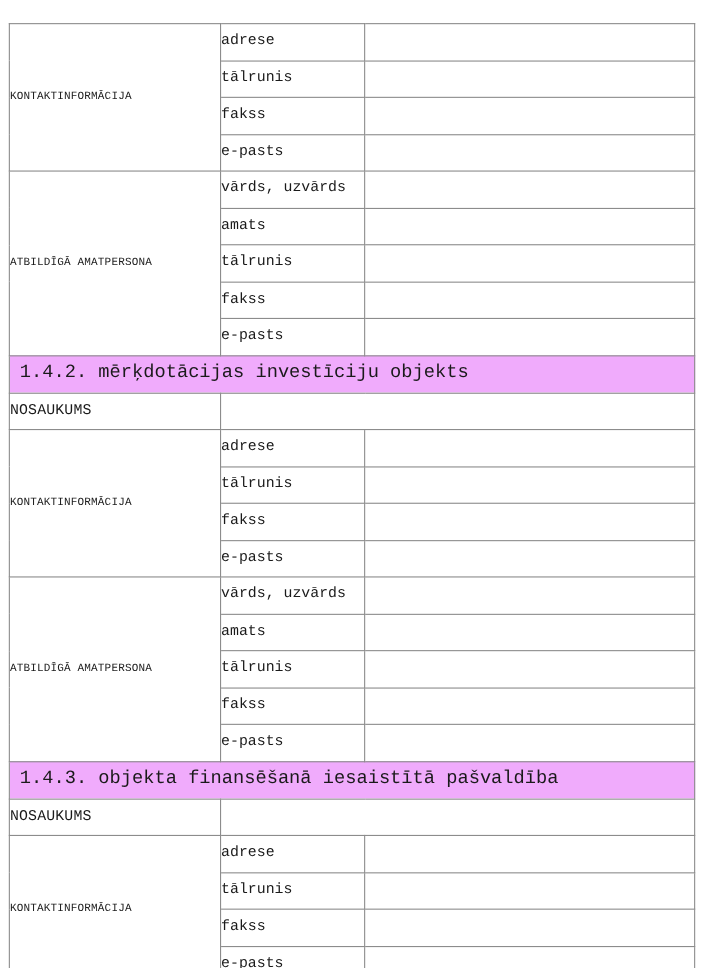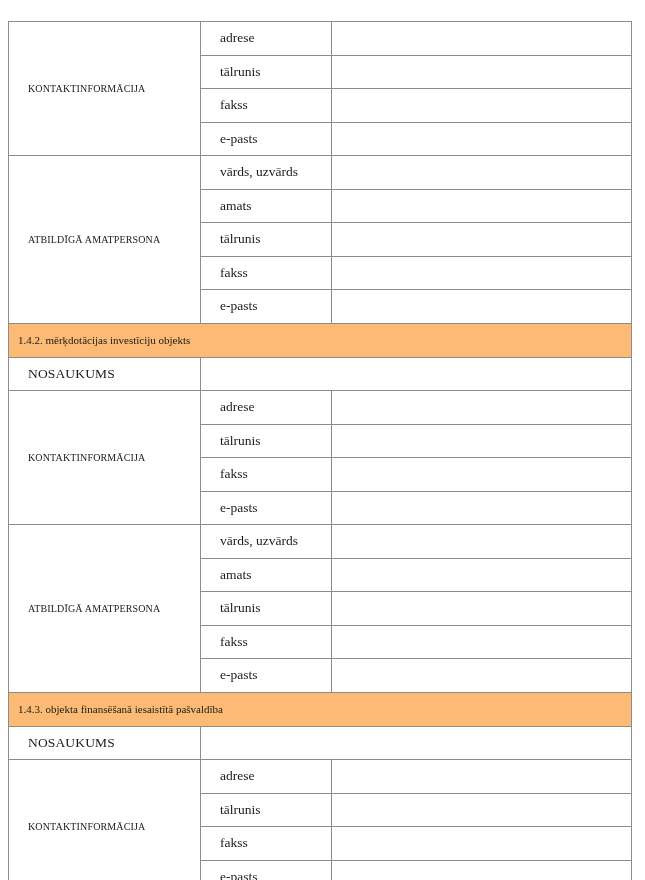--- a/index.html
+++ b/index.html
@@ -27,25 +27,26 @@
     position: absolute;
     left: 8px;
     top: 21px;
     width: 623px;
     border-collapse: collapse;
     table-layout: fixed;
   }
 
   .form-table td {
     border: 1px solid #8c8c8c;
-    padding: 0 19px;
+    padding: 0 0;
     vertical-align: middle;
     height: 32.5px;
     line-height: 1.15;
     background: #ffffff;
+    font-family: Liberation Mono, monospace;
   }
 
   
   col.c1 { width: 192px; }
   col.c2 { width: 131px; }
   col.c3 { width: 300px; }
 
   
   .group-label {
     font-size: 10px;
@@ -60,22 +61,22 @@
     font-size: 13.5px;
   }
 
   
   .fill-cell {
     background: #ffffff;
   }
 
   
   .section-head td {
-    background: #fdba74;
-    font-size: 11px;
+    background: #f0abfc;
+    font-size: 17px;
     height: 33px;
     padding-left: 9px;
     padding-right: 7px;
   }
 
   
   .name-label {
     font-size: 13.5px;
     letter-spacing: 0.15px;
   }

